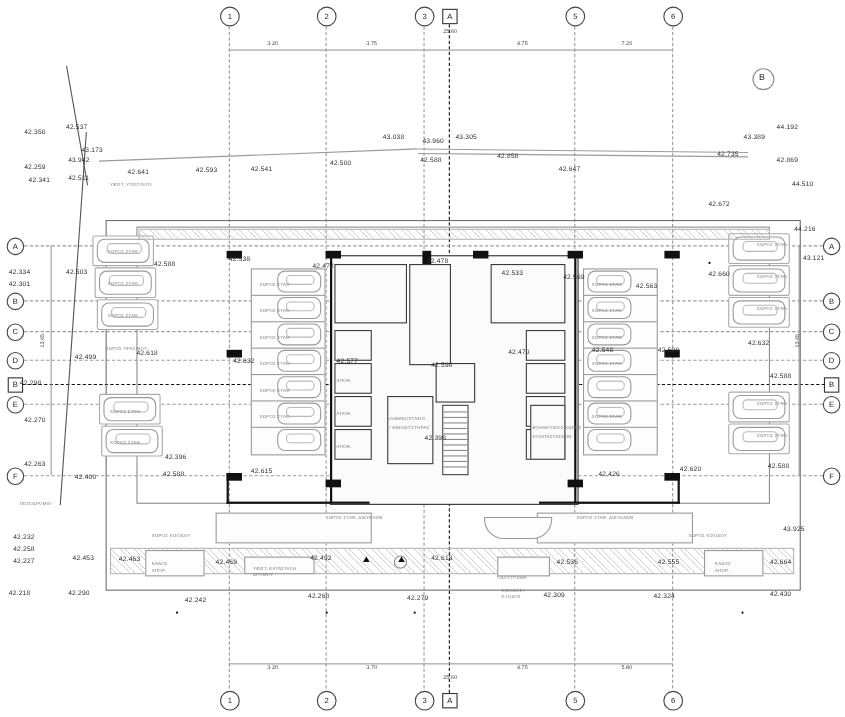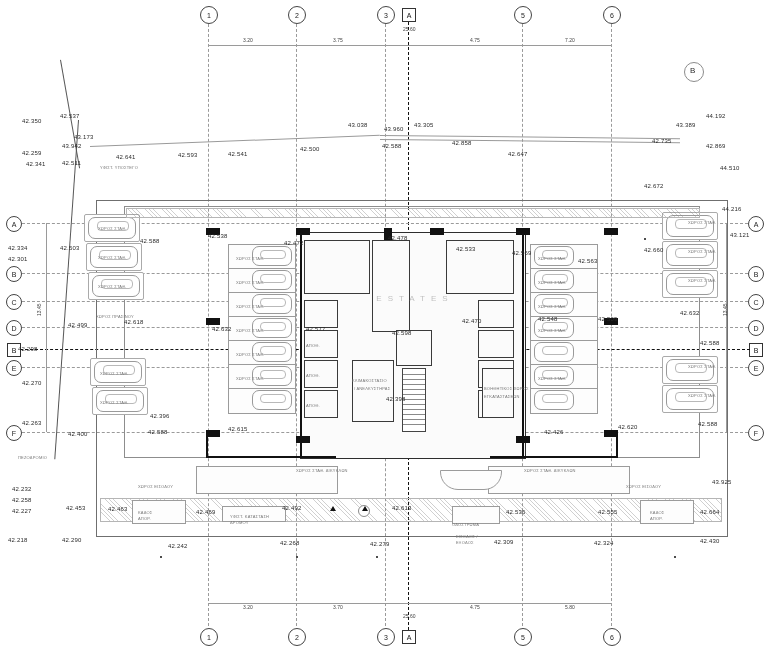--- a/index.html
+++ b/index.html
@@ -262,21 +262,20 @@
   <div class="tri" style="left:330px;top:506px;"></div>
   <div class="tri" style="left:362px;top:506px;"></div>
 
   <div class="dot" style="left:160px;top:556px;"></div>
   <div class="dot" style="left:296px;top:556px;"></div>
   <div class="dot" style="left:376px;top:556px;"></div>
   <div class="dot" style="left:674px;top:556px;"></div>
   <div class="dot" style="left:644px;top:238px;"></div>
 
   <div class="watermark">
-    <div class="wm-sub">ESTATES</div>
   </div>
 
   <div class="lbl" style="left:690px;top:66px;font-size:8px;">B</div>
 
   <div class="lbl" style="left:22px;top:118px;">42.350</div>
   <div class="lbl" style="left:60px;top:113px;">42.537</div>
   <div class="lbl" style="left:74px;top:134px;">43.173</div>
   <div class="lbl" style="left:62px;top:143px;">43.942</div>
   <div class="lbl" style="left:22px;top:150px;">42.259</div>
   <div class="lbl" style="left:26px;top:161px;">42.341</div>

